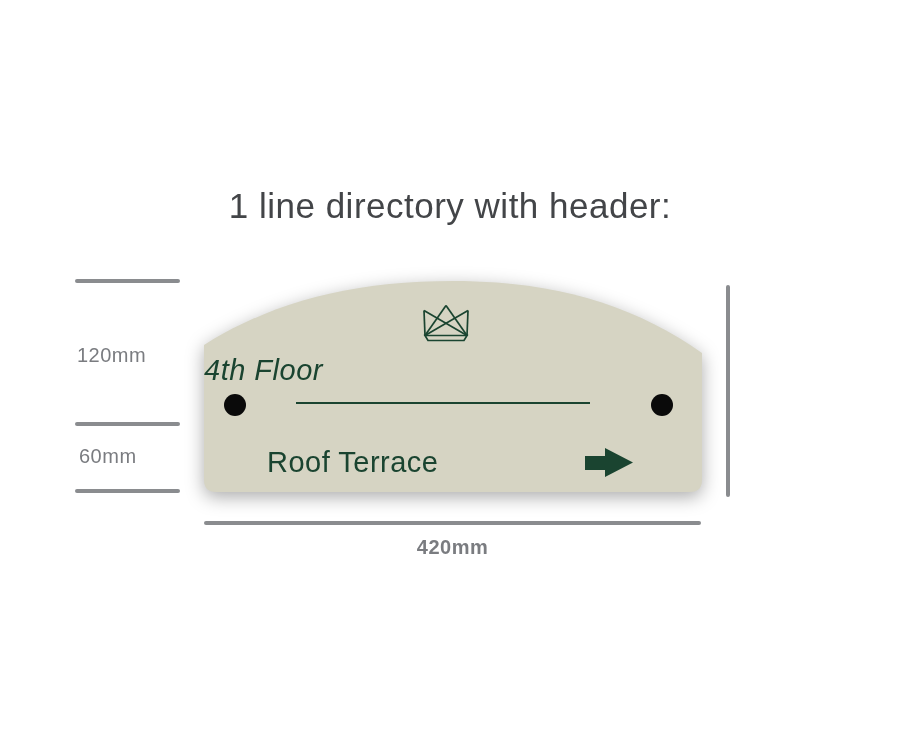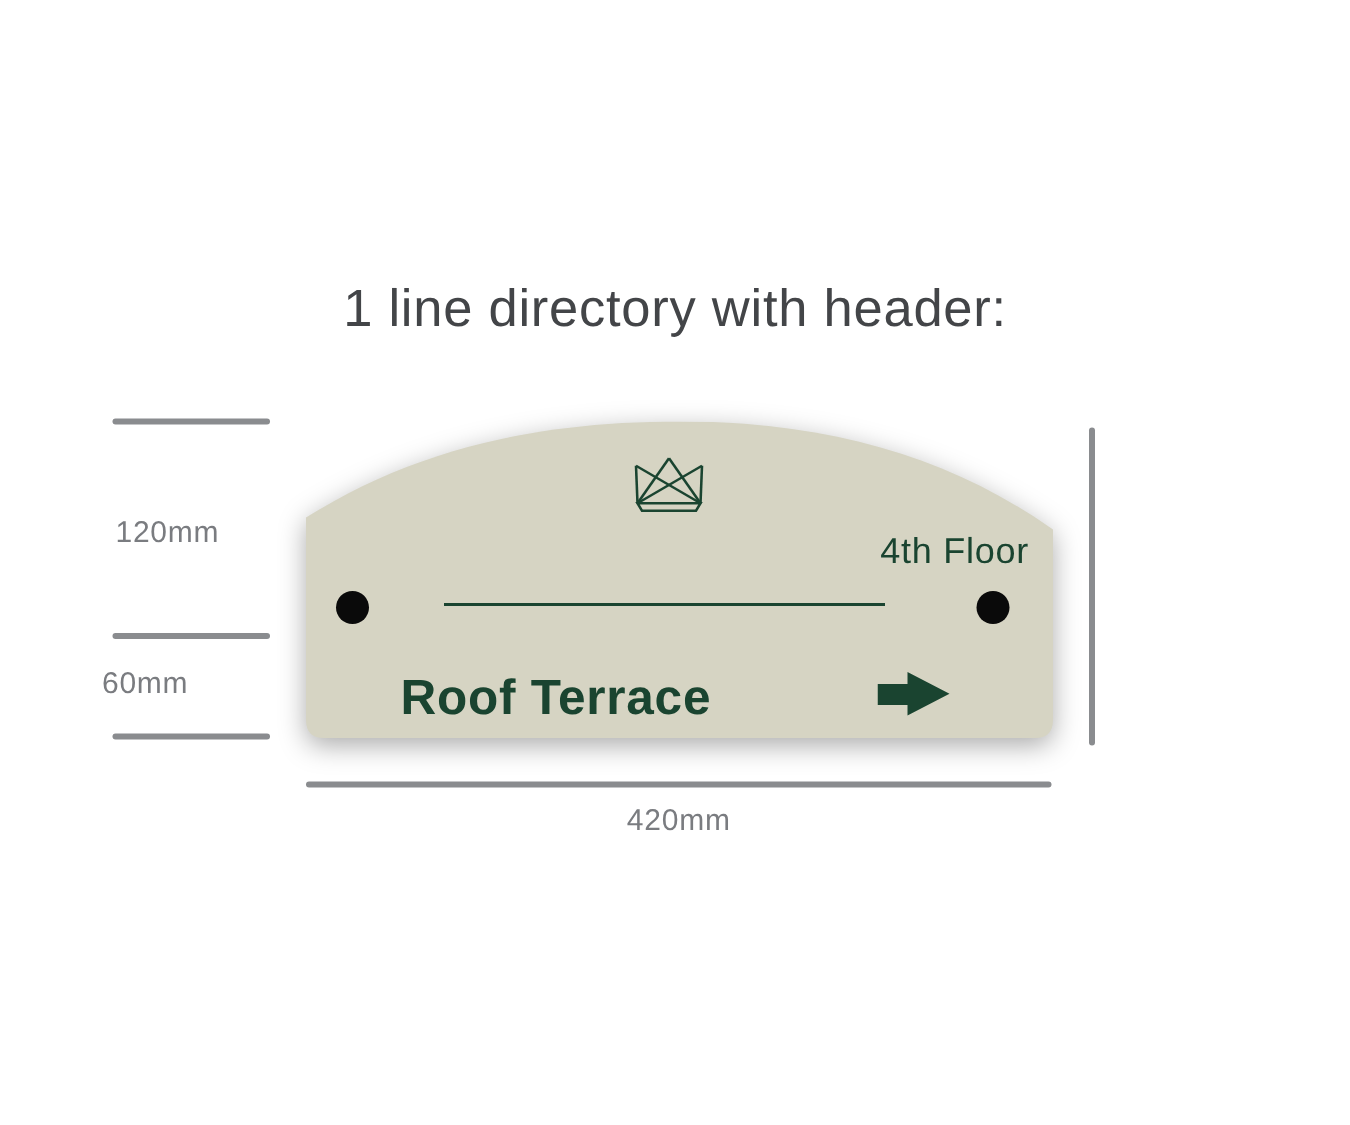--- a/index.html
+++ b/index.html
@@ -43,47 +43,47 @@
   }
   .crown-icon path, .crown-icon polygon {
     fill: none;
     stroke: var(--green, #1a4430);
     stroke-width: 1.7;
   }
   .sign-header-text {
     position: absolute;
     left: 0; top: 73px;
     width: 482px;
-    text-align: right;
-    font-size: 24px;
+    text-align: left;
+    font-size: 29px;
     letter-spacing: 0.5px;
     color: var(--green, #1a4430);
+    font-style: italic;
   }
   .sign-divider-line {
     position: absolute;
     left: 92px; top: 121px;
     width: 294px; height: 2px;
     background: var(--green, #1a4430);
   }
   .mounting-hole {
     position: absolute;
     width: 22px; height: 22px;
     border-radius: 50%;
     background: var(--hole, #0a0a0a);
     top: 113px;
   }
   .mounting-hole.left  { left: 20px; }
   .mounting-hole.right { left: 447px; }
   .sign-row-text {
     position: absolute;
     left: 63px; top: 165px;
-    font-size: 33px;
+    font-size: 29px;
     letter-spacing: 0.5px;
     color: var(--green, #1a4430);
-    font-weight: bold;
   }
   .arrow-right-icon {
     position: absolute;
     left: 381px; top: 166px;
     width: 49px; height: 31px;
   }
   .arrow-right-icon polygon { fill: var(--green, #1a4430); }
   
   .dim-line {
     position: absolute;
@@ -97,23 +97,23 @@
   .dim-line.v { left: 726px; top: 285px; width: 4px; height: 212px; }
   .dim-line.bottom { left: 204px; top: 521px; width: 497px; height: 4px; }
   .dim-label {
     position: absolute;
     font-size: 20px;
     color: var(--dim-label, #7a7c80);
     letter-spacing: 0.5px;
     white-space: nowrap;
   }
   .dim-label.d120 { left: 77px;  top: 344px; }
-  .dim-label.d60  { left: 68px;  top: 445px; }
+  .dim-label.d60  { left: 79px;  top: 445px; }
   .dim-label.d180 { left: 751px; top: 380px; }
-  .dim-label.d420 { left: 204px; top: 536px; width: 497px; text-align: center; }
+  .dim-label.d420 { left: 204px; top: 536px; width: 497px; text-align: center; font-weight: bold; }
 </style>
 </head>
 <body>
 
 <div class="page">
 
   <div class="page-title">1 line directory with header:</div>
 
   <div class="sign-panel">
     <svg class="sign-shape-svg" viewBox="0 0 498 211" xmlns="http://www.w3.org/2000/svg">

